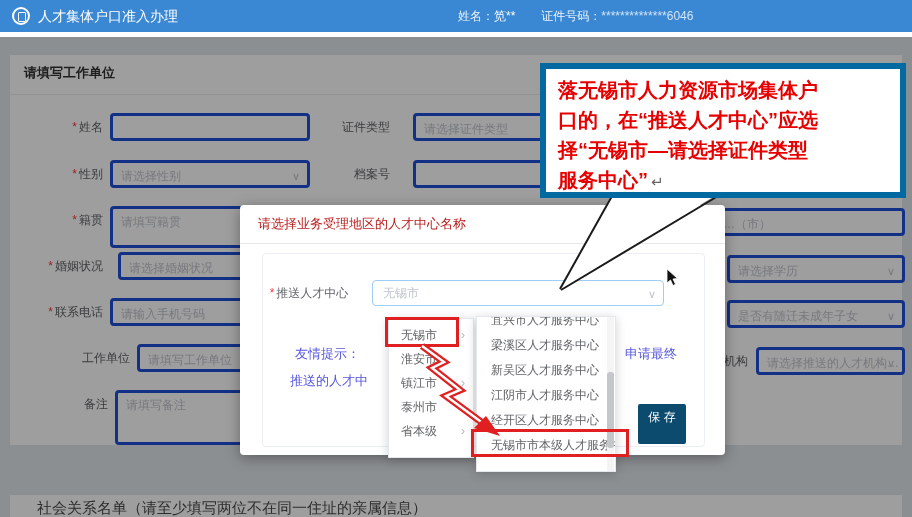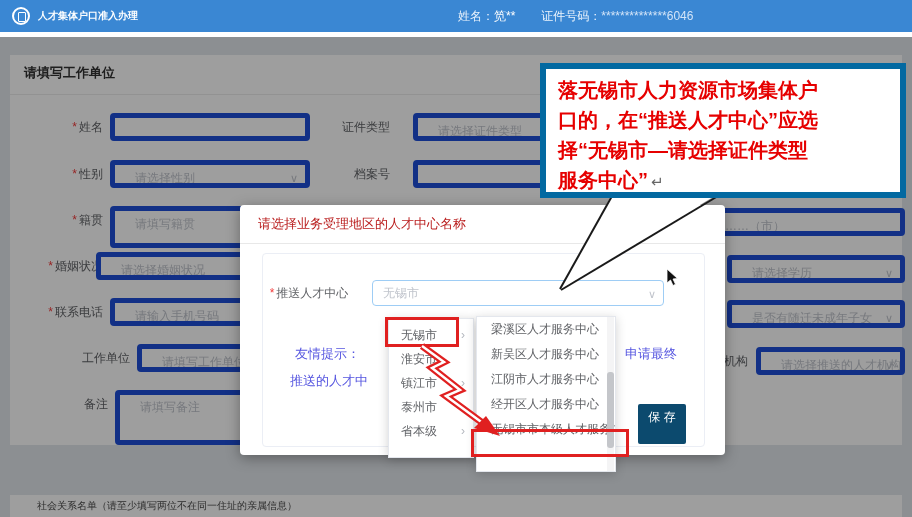--- a/index.html
+++ b/index.html
@@ -3,38 +3,38 @@
 <meta charset="utf-8">
 <style>
   html,body{margin:0;padding:0}
   body{width:912px;height:517px;position:relative;overflow:hidden;
        font-family:"Liberation Sans","DejaVu Sans",sans-serif;background:#fff}
   .abs{position:absolute}
   
   .topbar{left:0;top:0;width:912px;height:32px;background:#3a87d3;z-index:5}
   .app-icon{left:12px;top:7px;width:18px;height:18px;border:2px solid #fff;border-radius:50%;box-sizing:border-box}
   .app-icon i{position:absolute;left:4px;top:3px;width:6px;height:8px;border:1.5px solid #fff;border-radius:1px}
-  .topbar-title{left:38px;top:0;line-height:32px;color:#fff;font-size:10px;font-weight:bold}
+  .topbar-title{left:38px;top:0;line-height:32px;color:#fff;font-size:14px;font-weight:normal}
   .userinfo{left:458px;top:0;height:32px;line-height:32px;font-size:12px;color:#eaf3fc;white-space:nowrap}
   .userinfo b{font-weight:normal;color:#fff}
   .userinfo .idv{color:#d2e4f8}
   .userinfo span.gap{display:inline-block;width:26px}
   
   .pagebg{left:0;top:37px;width:912px;height:480px;background:#e3e7ec;z-index:0}
   .panel{background:#fff}
   .panel1{left:10px;top:55px;width:892px;height:390px}
   .panel2{left:10px;top:495px;width:892px;height:22px}
   .sec-title{left:24px;top:64px;font-size:13px;font-weight:bold;color:#333}
   .sec-divider{left:10px;top:94px;width:892px;height:0;border-top:1px solid #ececec}
   .lbl{font-size:12px;color:#606266;text-align:right;line-height:28px;white-space:nowrap}
   .star{color:#f23c3c;margin-right:2px}
-  .field{background:#fff;border:5px solid #1d4ed8;border-radius:4px;font-size:12px;color:#c0c4cc;
-         line-height:26px;padding:0 22px 0 20px;white-space:nowrap;overflow:hidden;box-sizing:border-box}
+  .field{background:#fff;border:3px solid #1d4ed8;border-radius:4px;font-size:12px;color:#c0c4cc;
+         line-height:26px;padding:0 22px 0 8px;white-space:nowrap;overflow:hidden;box-sizing:border-box}
   .chev{position:absolute;right:7px;top:0;line-height:26px;color:#c0c4cc;font-size:11px}
-  .note{font-size:10px;color:#4a4a4a}
+  .note{font-size:15px;color:#4a4a4a}
   
   .overlay{left:0;top:37px;width:912px;height:480px;background:rgba(0,0,0,.38);z-index:10}
   
   .modal{left:240px;top:205px;width:485px;height:250px;background:#fff;border-radius:4px;
          box-shadow:0 3px 14px rgba(0,0,0,.35);z-index:20}
   .modal-title{left:258px;top:205px;width:440px;line-height:38px;font-size:13px;color:#b91c1c}
   .modal-divider{left:240px;top:243px;width:485px;height:0;border-top:1px solid #e8e8e8;z-index:21}
   .inner-panel{left:262px;top:253px;width:441px;height:192px;border:1px solid #ebeef5;border-radius:4px;z-index:21}
   .m-lbl{left:252px;top:280px;width:114px;text-align:center;line-height:26px;font-size:12px;color:#606266;z-index:22}
   .combobox{left:372px;top:280px;width:292px;height:26px;background:#fff;border:1px solid #9ecdf5;border-radius:4px;
@@ -86,21 +86,21 @@
 <div class="abs lbl" style="left:0;top:113px;width:103px"><span class="star">*</span><span>姓名</span></div>
 <div class="abs field" style="left:110px;top:113px;width:200px;height:28px"><span></span></div>
 
 <div class="abs lbl" style="left:0;top:160px;width:103px"><span class="star">*</span><span>性别</span></div>
 <div class="abs field" style="left:110px;top:160px;width:200px;height:28px"><span>请选择性别</span><span class="chev">∨</span></div>
 
 <div class="abs lbl" style="left:0;top:206px;width:103px"><span class="star">*</span><span>籍贯</span></div>
 <div class="abs field" style="left:110px;top:206px;width:200px;height:42px"><span>请填写籍贯</span></div>
 
 <div class="abs lbl" style="left:0;top:252px;width:103px"><span class="star">*</span><span>婚姻状况</span></div>
-<div class="abs field" style="left:96px;top:252px;width:200px;height:28px"><span>请选择婚姻状况</span><span class="chev">∨</span></div>
+<div class="abs field" style="left:118px;top:252px;width:200px;height:28px"><span>请选择婚姻状况</span><span class="chev">∨</span></div>
 
 <div class="abs lbl" style="left:0;top:298px;width:103px"><span class="star">*</span><span>联系电话</span></div>
 <div class="abs field" style="left:110px;top:298px;width:200px;height:28px"><span>请输入手机号码</span></div>
 
 <div class="abs lbl" style="left:27px;top:344px;width:103px"><span>工作单位</span></div>
 <div class="abs field" style="left:137px;top:344px;width:173px;height:28px"><span>请填写工作单位</span></div>
 
 <div class="abs lbl" style="left:5px;top:390px;width:103px"><span>备注</span></div>
 <div class="abs field" style="left:115px;top:390px;width:195px;height:55px;line-height:24px"><span>请填写备注</span></div>
 
@@ -148,20 +148,23 @@
       <span>泰州市</span>
       <span class="arr">›</span>
     </div>
   <div class="mi">
       <span>省本级</span>
       <span class="arr">›</span>
     </div>
 </div>
 
 <div class="abs menu centermenu">
+  <div class="mi first">
+      <span>宜兴市人才服务中心</span>
+    </div>
   <div class="mi">
       <span>梁溪区人才服务中心</span>
     </div>
   <div class="mi">
       <span>新吴区人才服务中心</span>
     </div>
   <div class="mi">
       <span>江阴市人才服务中心</span>
     </div>
   <div class="mi">

